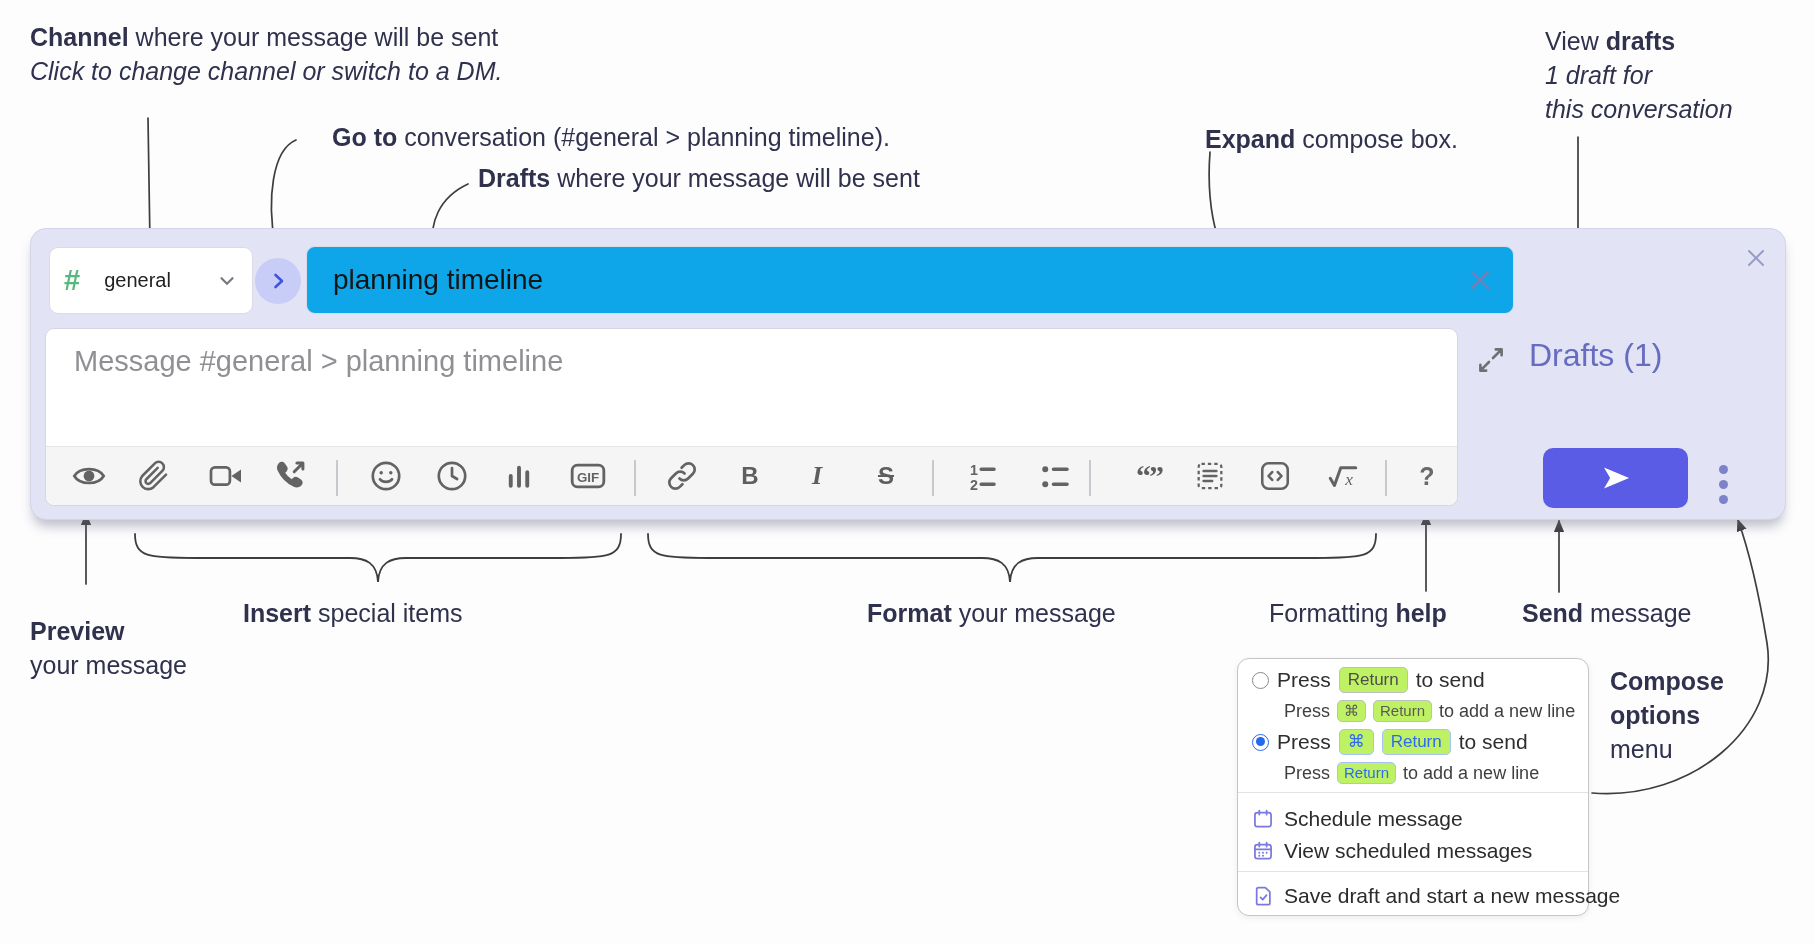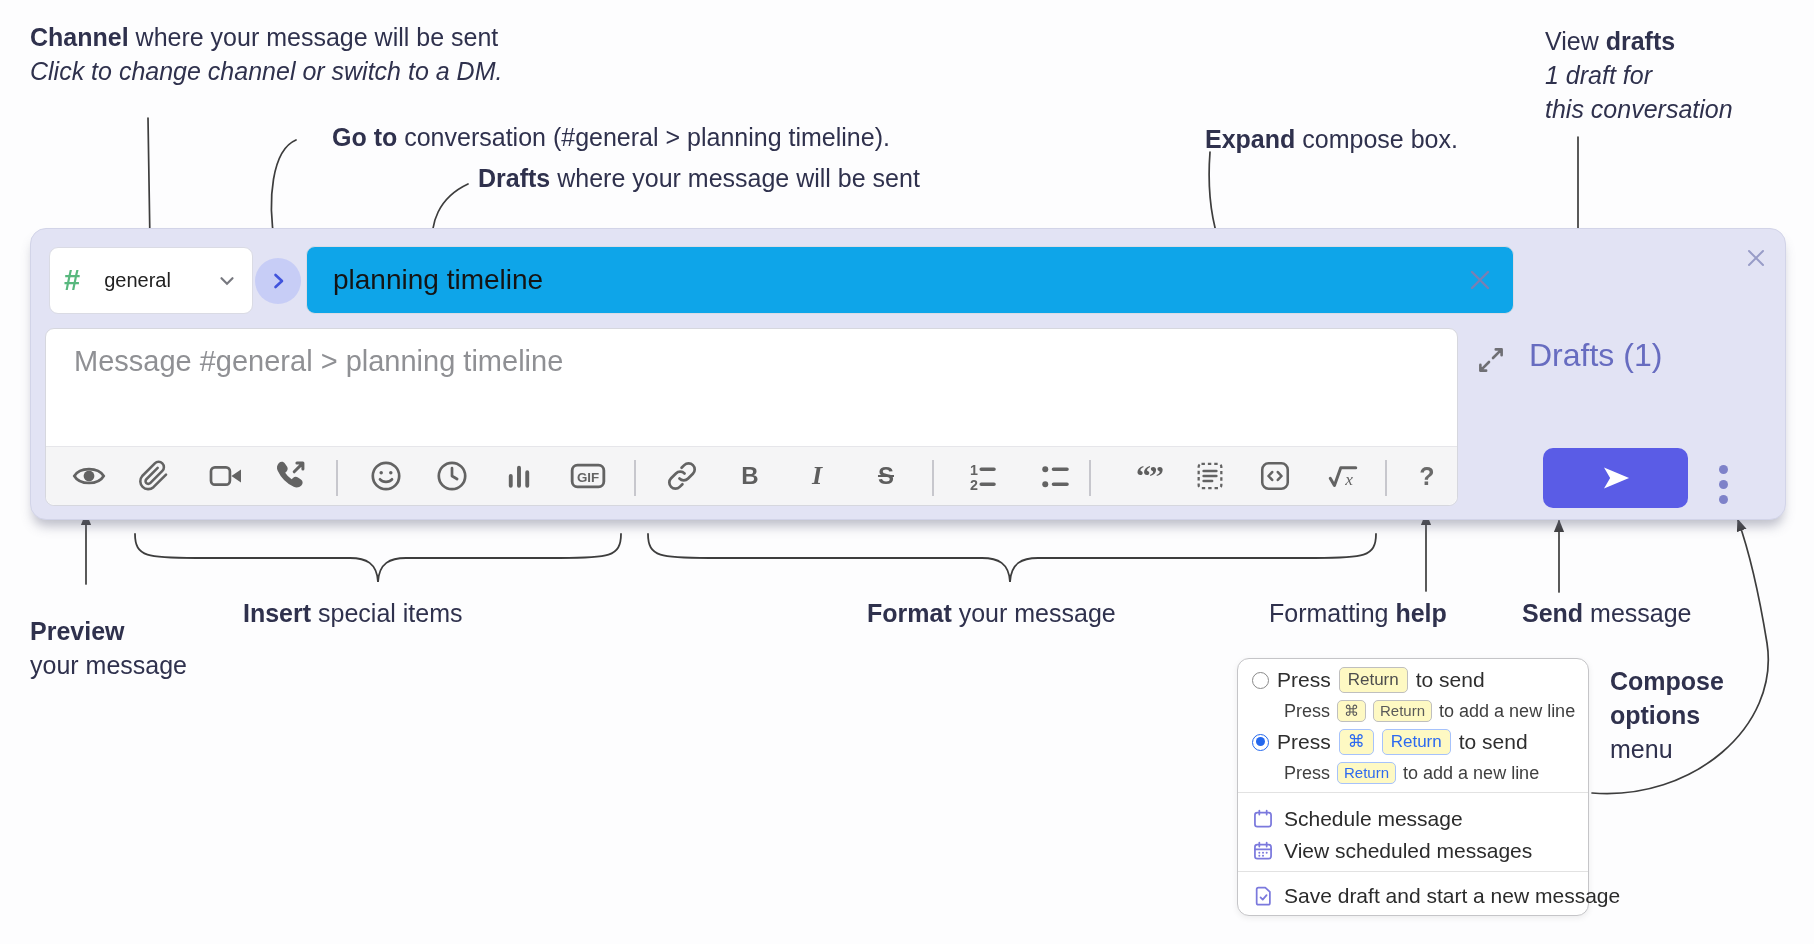--- a/index.html
+++ b/index.html
@@ -51,21 +51,21 @@
             align-items:center;justify-content:center;}
   
   .popup{position:absolute;left:1237px;top:658px;width:352px;height:258px;background:#fff;
          border:1.5px solid #c5c5c8;border-radius:12px;box-sizing:border-box;
          box-shadow:0 2px 6px rgba(0,0,0,.07);}
   .prow{position:absolute;left:14px;display:flex;align-items:center;gap:8px;
         font-size:21px;color:#2e2e2e;white-space:nowrap;}
   .psub{position:absolute;left:46px;display:flex;align-items:center;gap:7px;
         font-size:18px;color:#3f3f3f;white-space:nowrap;}
   .kbd{display:inline-block;border:1px solid #bfbfbf;border-radius:5px;padding:0 8px;
-       line-height:24px;background:#fef9c3;color:#4e4e4e;font-size:17px;}
+       line-height:24px;background:#bef264;color:#4e4e4e;font-size:17px;}
   .kbd.sm{line-height:20px;font-size:15px;padding:0 6px;color:#5a5a5a;}
   .kbd.blue{border-color:#a6c2fb;color:#2d6af0;}
   .radio{width:17px;height:17px;border:1.5px solid #8a8a8a;border-radius:50%;
          box-sizing:border-box;position:relative;flex:none;}
   .radio.on{border-color:#2468ee;}
   .radio.on::after{content:'';position:absolute;left:2.5px;top:2.5px;width:9px;height:9px;
          border-radius:50%;background:#2468ee;}
   .phr{position:absolute;left:0;width:100%;height:1px;background:#e2e2e2;}
   .mitem{position:absolute;left:14px;height:30px;display:flex;align-items:center;gap:10px;
          font-size:21px;color:#2b2b2b;white-space:nowrap;}

